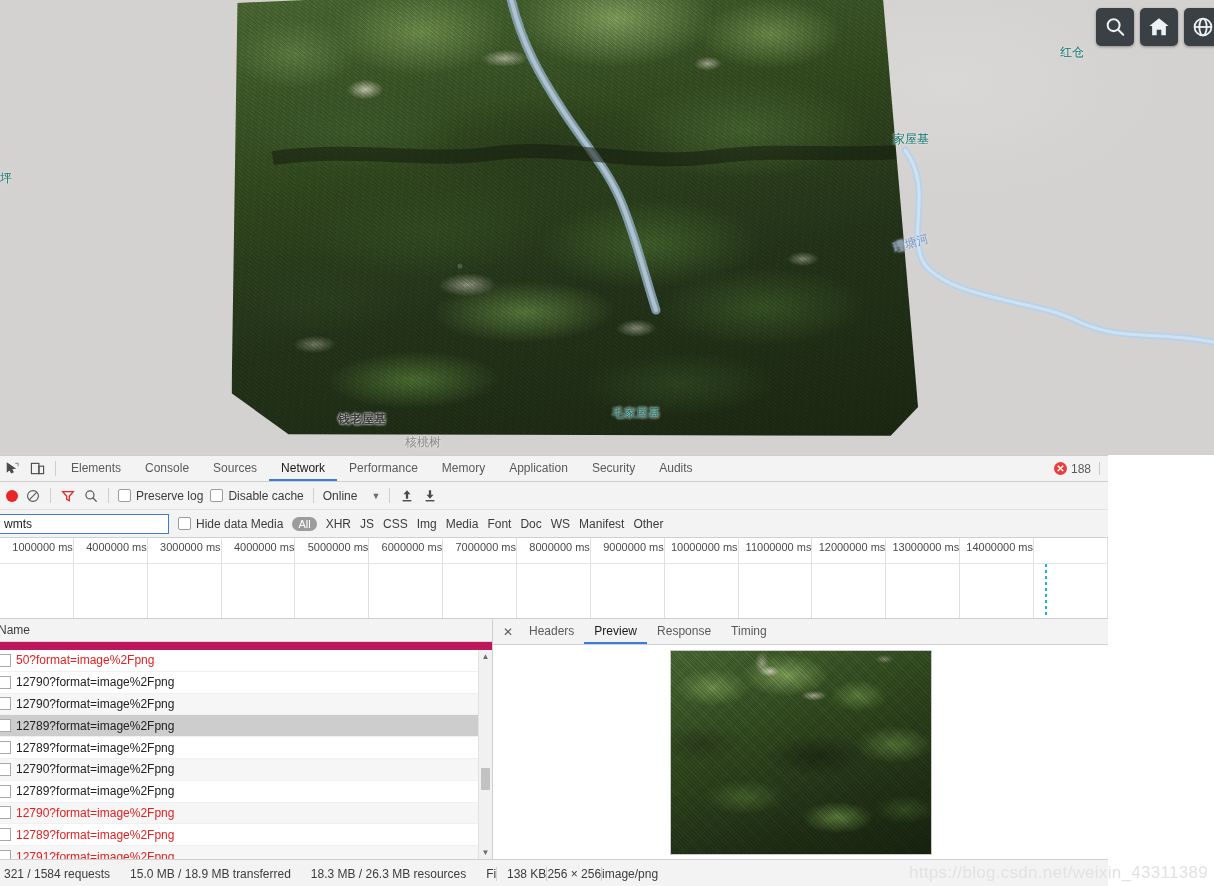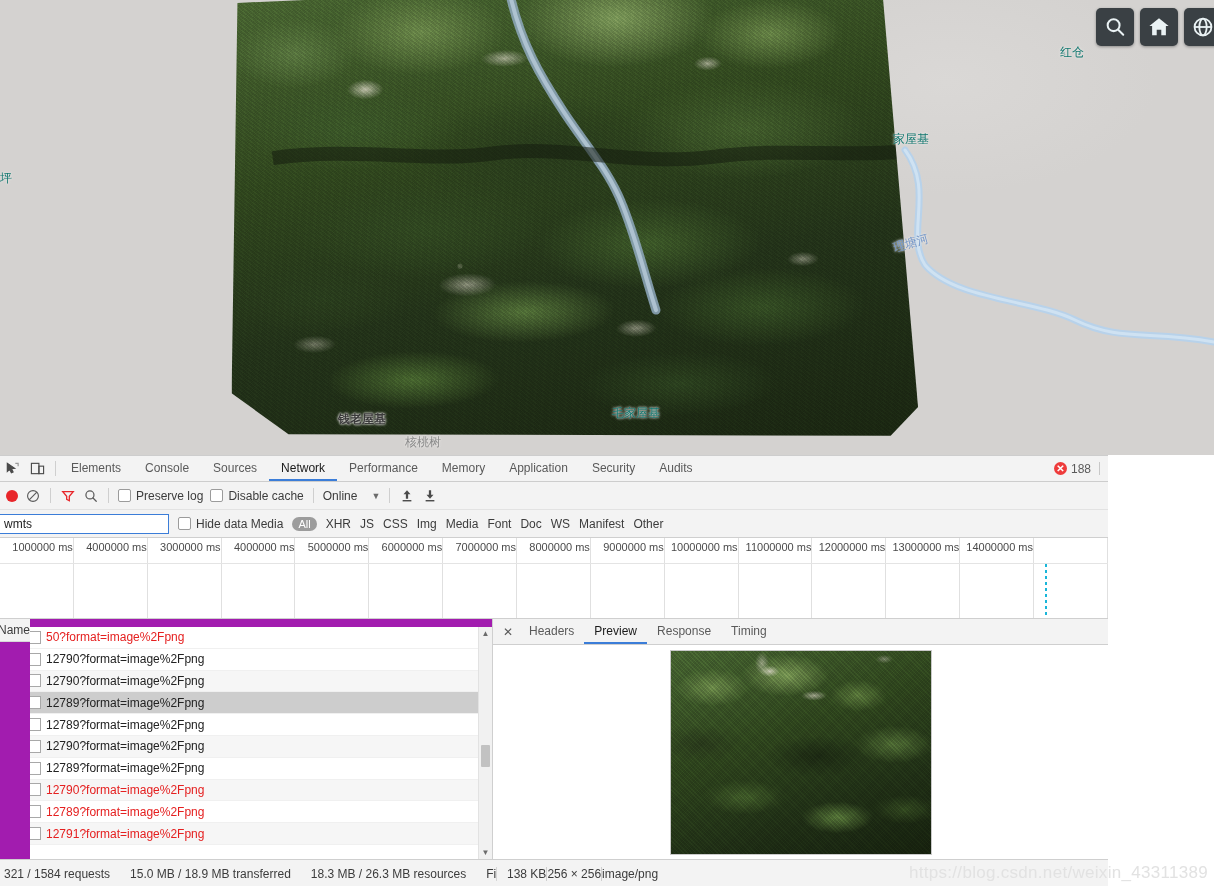--- a/index.html
+++ b/index.html
@@ -162,22 +162,22 @@
   .ov-cell span{position:absolute;right:0;top:3px;white-space:nowrap;}
   .ov-divider{position:absolute;left:0;right:0;top:25px;height:1px;background:#e4e4e4;}
   .ov-marker{
     position:absolute;top:26px;width:2px;height:52px;
     background:repeating-linear-gradient(180deg,#19b6d9 0 3px,transparent 3px 6px);
   }
 
   
   .panes{flex:1;display:flex;min-height:0;position:relative;}
   .pane-left{
-    width:492px;min-width:492px;display:flex;flex-direction:row;
-    border-right:1px solid #cfcfcf;background:#a21caf;position:relative;justify-content:flex-end;
+    width:492px;min-width:492px;display:flex;flex-direction:column;
+    border-right:1px solid #cfcfcf;background:#be185d;position:relative;justify-content:flex-end;
   }
   .list-header{
     height:22px;min-height:22px;background:#f3f3f3;border-bottom:1px solid #d8d8d8;
     display:flex;align-items:center;font-size:12px;color:#3c3c3c;padding-left:0;
   }
   .list-header .col{padding-left:2px;}
   .req-list{flex:1;overflow:hidden;position:relative;background:#fff;margin-top:8px;}
   .req-row{
     height:20.8px;display:flex;align-items:center;gap:5px;padding-left:2px;
     font-size:12px;color:#222;border-bottom:1px solid #f0f0f0;cursor:pointer;

